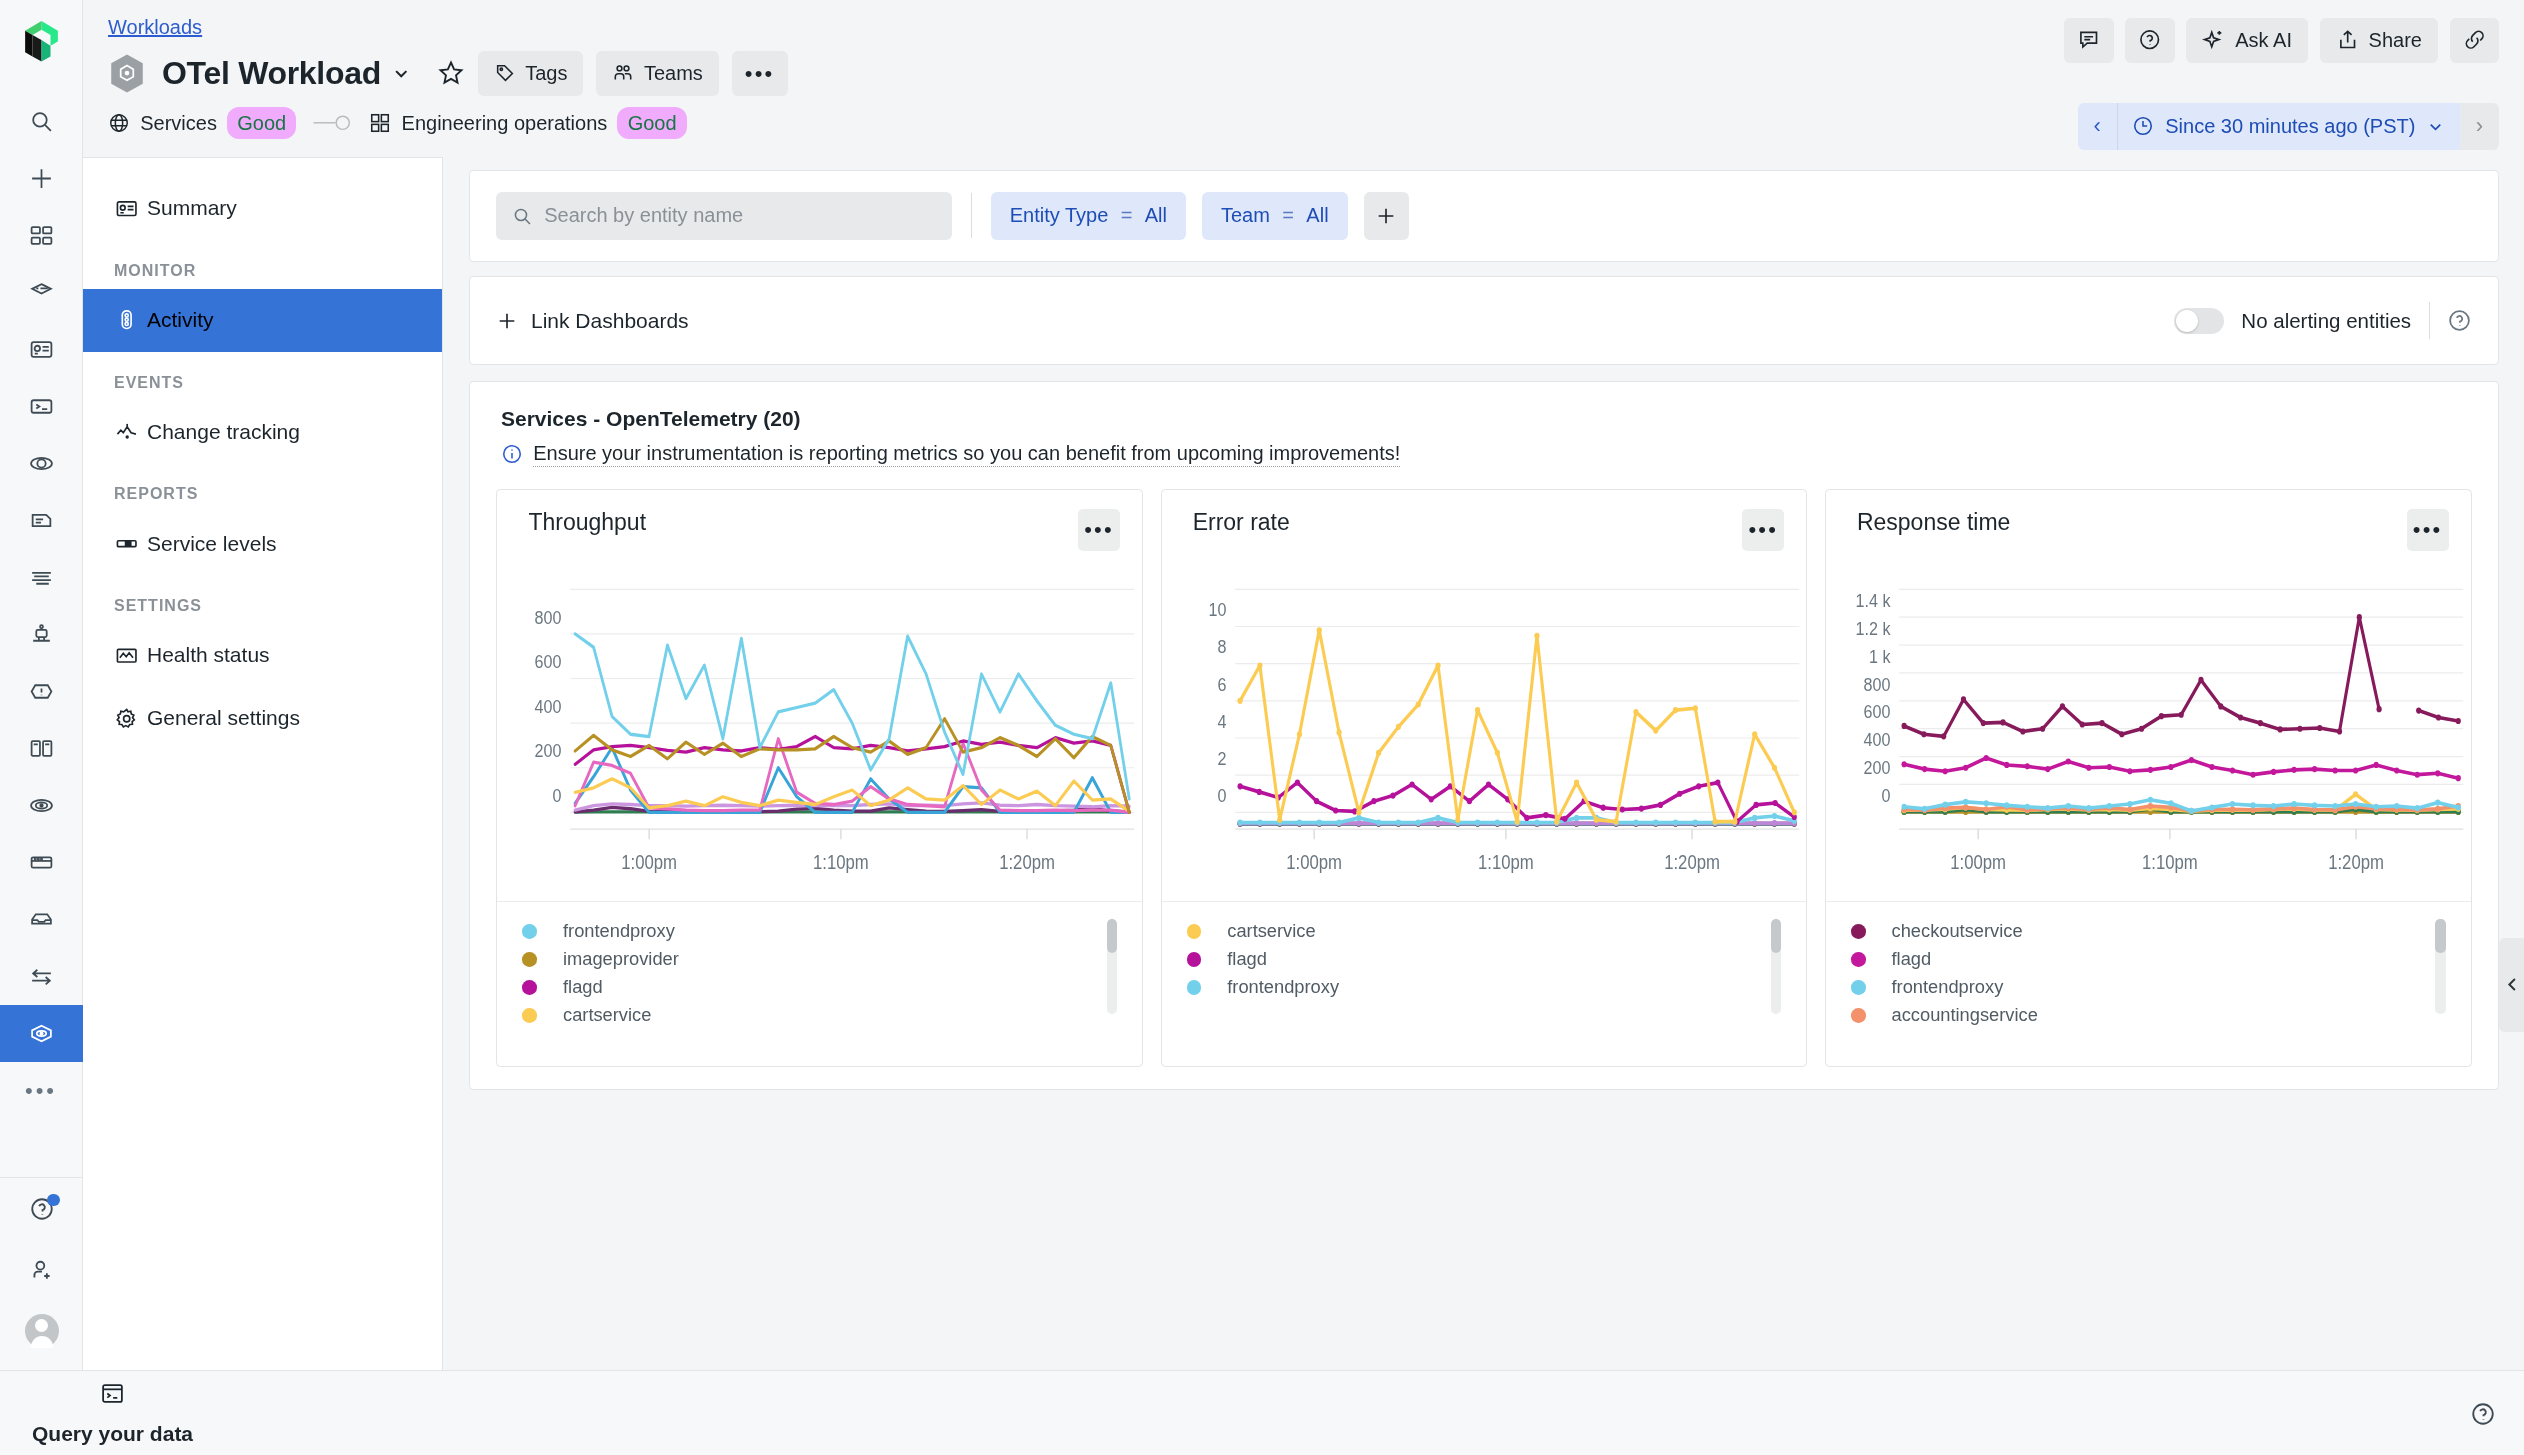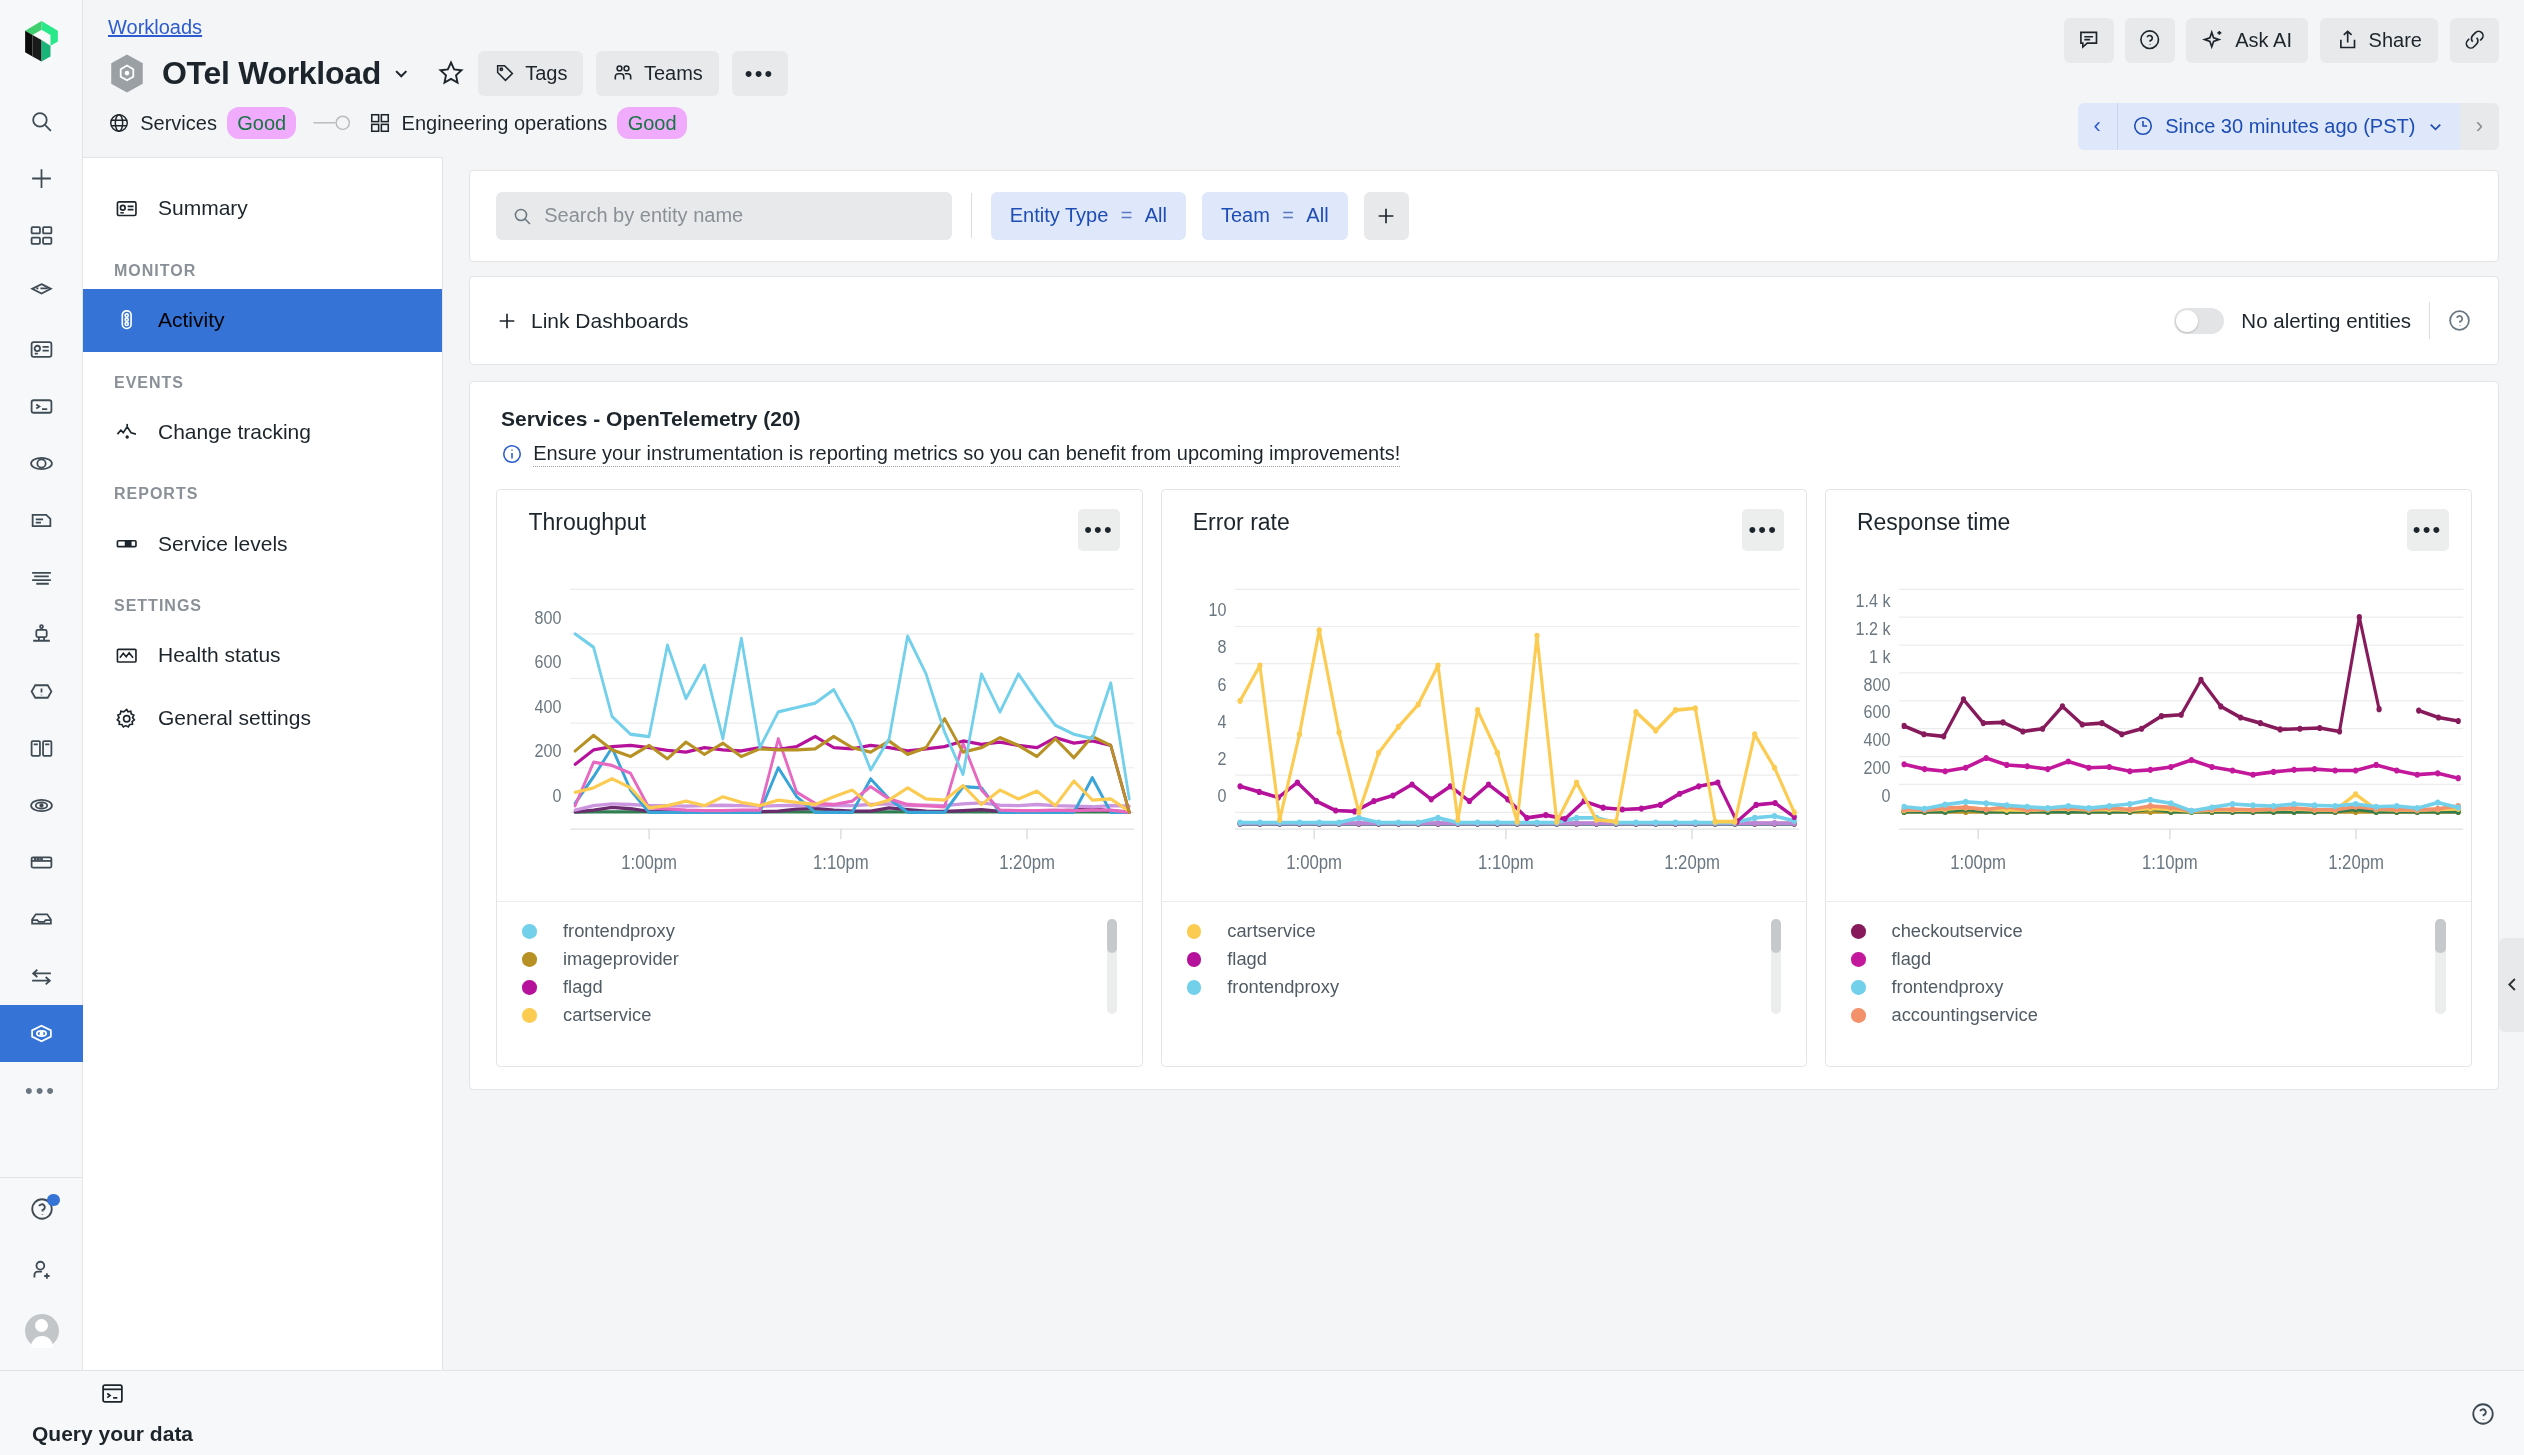--- a/index.html
+++ b/index.html
@@ -100,21 +100,21 @@
   
   .main { flex: 1; display: flex; background: #f4f5f6; min-height: 0; position: relative; }
 
   
   .subnav {
     width: 360px; flex: 0 0 360px; background: #ffffff;
     border-right: 0.7px solid #e3e4e6; border-top: 0.7px solid #e3e4e6;
     padding-top: 19px;
   }
   .nav-item {
-    display: flex; align-items: center; gap: 19px; height: 63px; padding-left: 31px;
+    display: flex; align-items: center; gap: 8px; height: 63px; padding-left: 31px;
     font-size: 21px; color: #1d252c;
   }
   .nav-item.active { background: #3574d6; color: #000000; font-weight: 400; }
   .nav-item .nav-ico { width: 25px; height: 25px; display: flex; align-items: center; justify-content: center; }
   .nav-section {
     font-size: 16px; color: #8a9097; letter-spacing: 1px; font-weight: 700;
     padding: 22px 0 8.8px 31px;
   }
 
   

